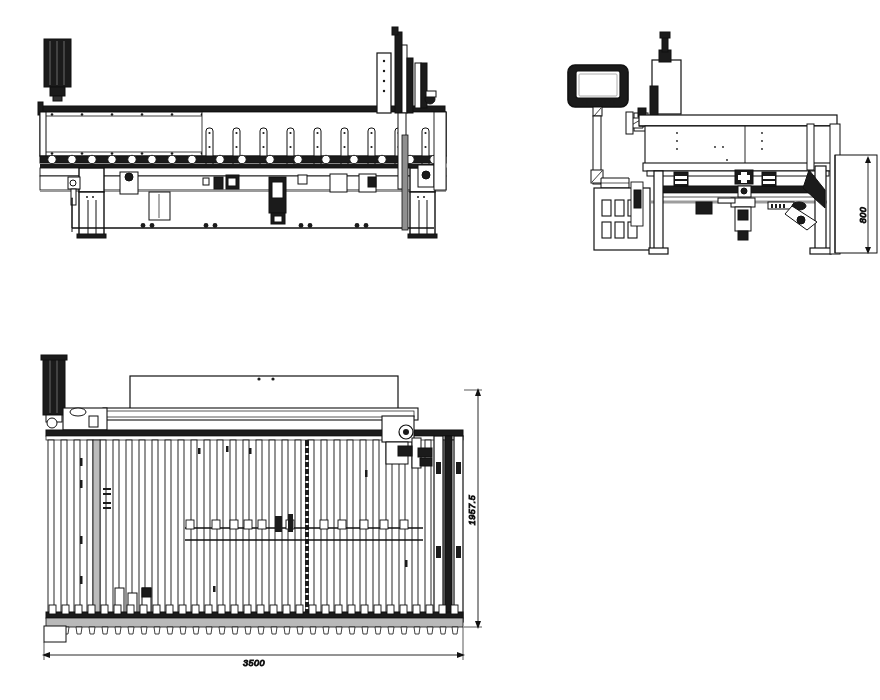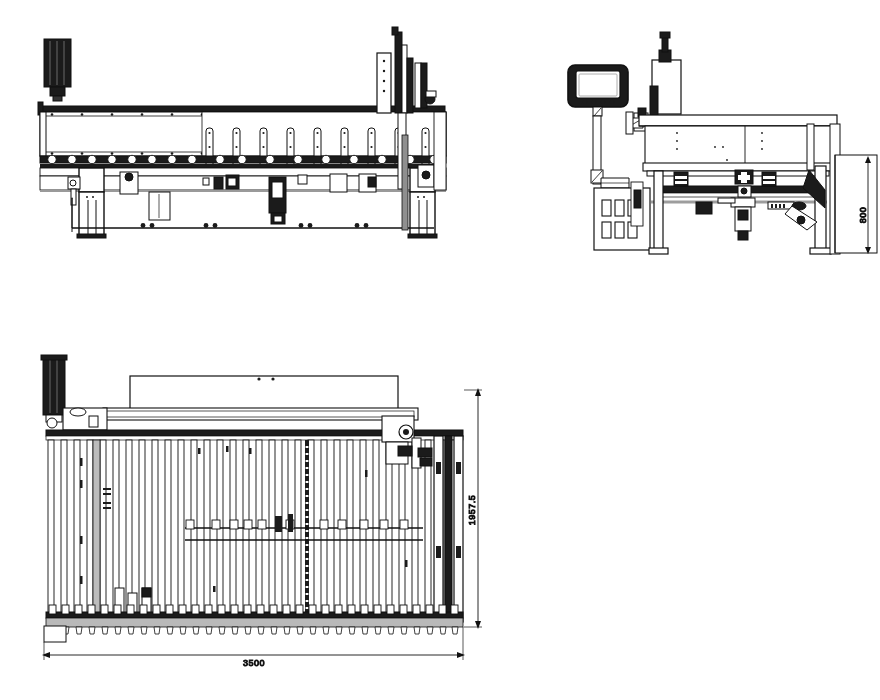--- a/index.html
+++ b/index.html
@@ -2,21 +2,21 @@
 <html><head>
 <meta charset="utf-8">
 <title>Machine Technical Drawing</title>
 <style>
   html,body{margin:0;padding:0;background:#ffffff;}
   body{
     width:880px;height:700px;position:relative;overflow:hidden;
     font-family:"Liberation Sans", sans-serif;
     background:#ffffff;
   }
-  #sheet{position:absolute;left:0;top:0;width:880px;height:648px;}
+  #sheet{position:absolute;left:0;top:0;width:880px;height:648px;font-style:italic;}
   svg.view{position:absolute;overflow:visible;}
   .dimtext{
     font-family:"Liberation Sans", sans-serif;
     font-size:9px;fill:#111;letter-spacing:.5px;
   }
   .dimtext-v{
     font-family:"Liberation Sans", sans-serif;
     font-size:9px;fill:#111;letter-spacing:.5px;
   }
 </style>

